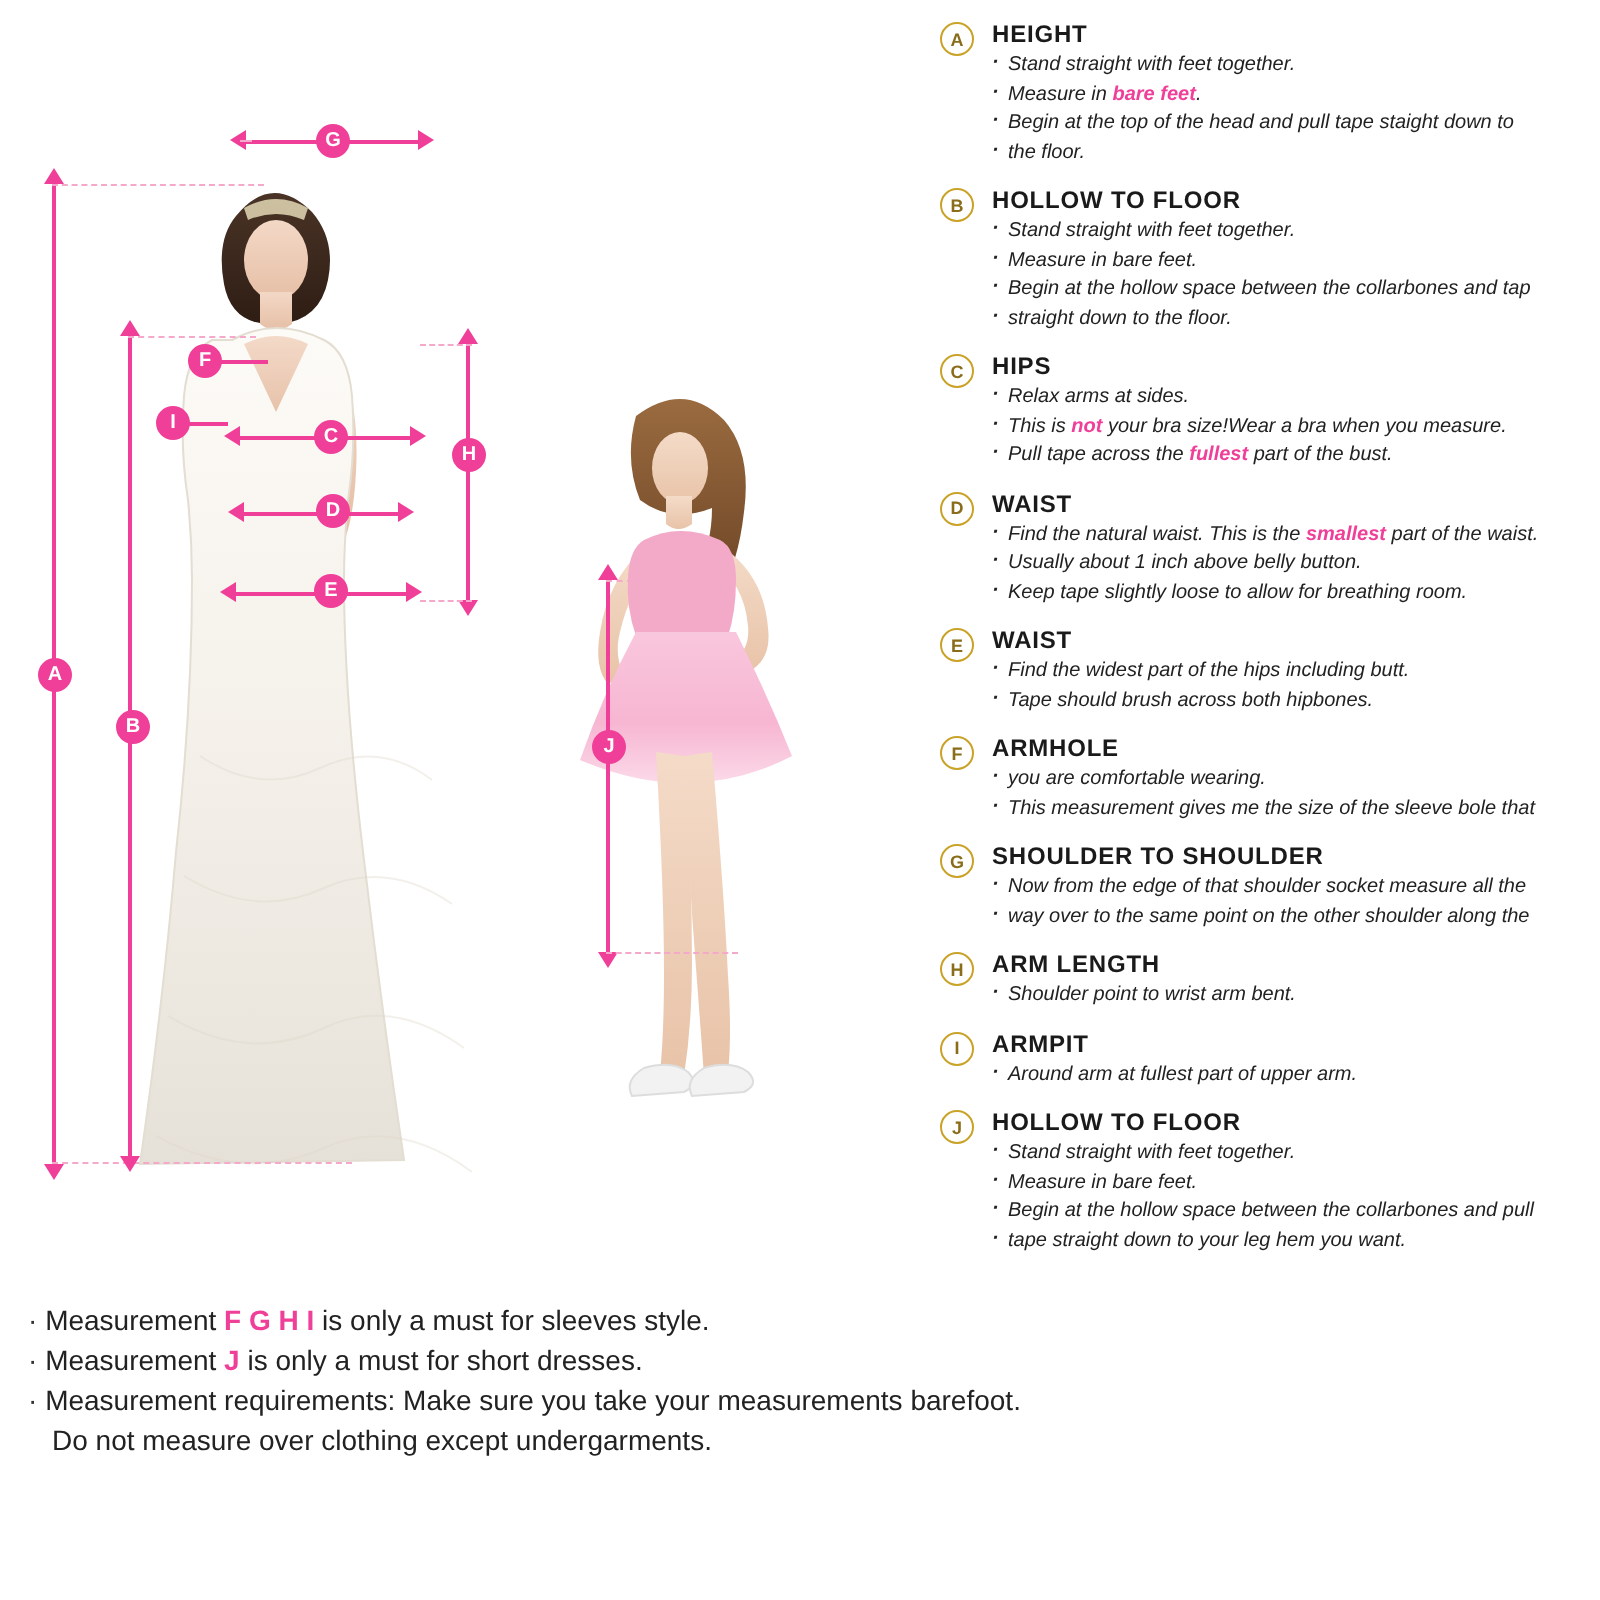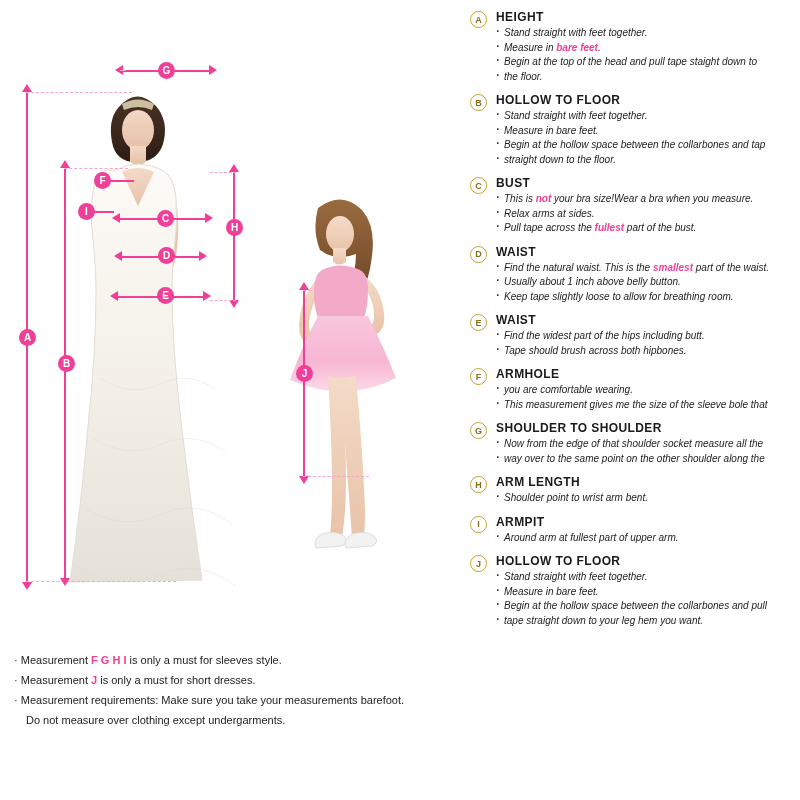--- a/index.html
+++ b/index.html
@@ -36,21 +36,21 @@
     position:absolute;
     width:17px;height:17px;border-radius:50%;
     background:#ef3f98;color:#ffffff;
     font-size:10px;font-weight:bold;
     display:flex;align-items:center;justify-content:center;
     font-family:"Liberation Sans", sans-serif;
     z-index:5;
   }
 
   
-  .notes{position:absolute;left:14px;top:650px;width:430px;font-size:11px;line-height:20px;color:#222;}
+  .notes{position:absolute;left:14px;top:650px;width:430px;font-size:14px;line-height:20px;color:#222;}
   .notes .nrow{display:block;white-space:nowrap;}
   .notes .bullet{color:#333;}
   .hl{color:#ef3f98;font-weight:bold;}
   .sub{display:block;padding-left:12px;white-space:nowrap;}
 
   
   .list{position:absolute;left:470px;top:10px;width:320px;}
   .item{position:relative;margin-bottom:9px;padding-left:26px;}
   .item .circ{
     position:absolute;left:0;top:1px;
@@ -241,24 +241,24 @@
       <ul>
         <li><span>Stand straight with feet together.</span></li>
         <li><span>Measure in bare feet.</span></li>
         <li><span>Begin at the hollow space between  the collarbones and tap</span></li>
         <li style="list-style:none;padding-left:8px;"><span>straight down to the floor.</span></li>
       </ul>
     </div>
 
     <div class="item">
       <span class="circ">C</span>
-      <h4>BUST</h4>
-      <ul>
+      <h4>HIPS</h4>
+      <ul>
+        <li><span>Relax arms at sides.</span></li>
         <li><span>This is </span><span class="hl">not</span><span> your bra size!Wear a bra when you measure.</span></li>
-        <li><span>Relax arms at sides.</span></li>
         <li><span>Pull tape across the </span><span class="hl">fullest</span><span> part of the bust.</span></li>
       </ul>
     </div>
 
     <div class="item">
       <span class="circ">D</span>
       <h4>WAIST</h4>
       <ul>
         <li><span>Find the natural waist. This is the </span><span class="hl">smallest</span><span> part of the waist.</span></li>
         <li><span>Usually about 1 inch above belly button.</span></li>

